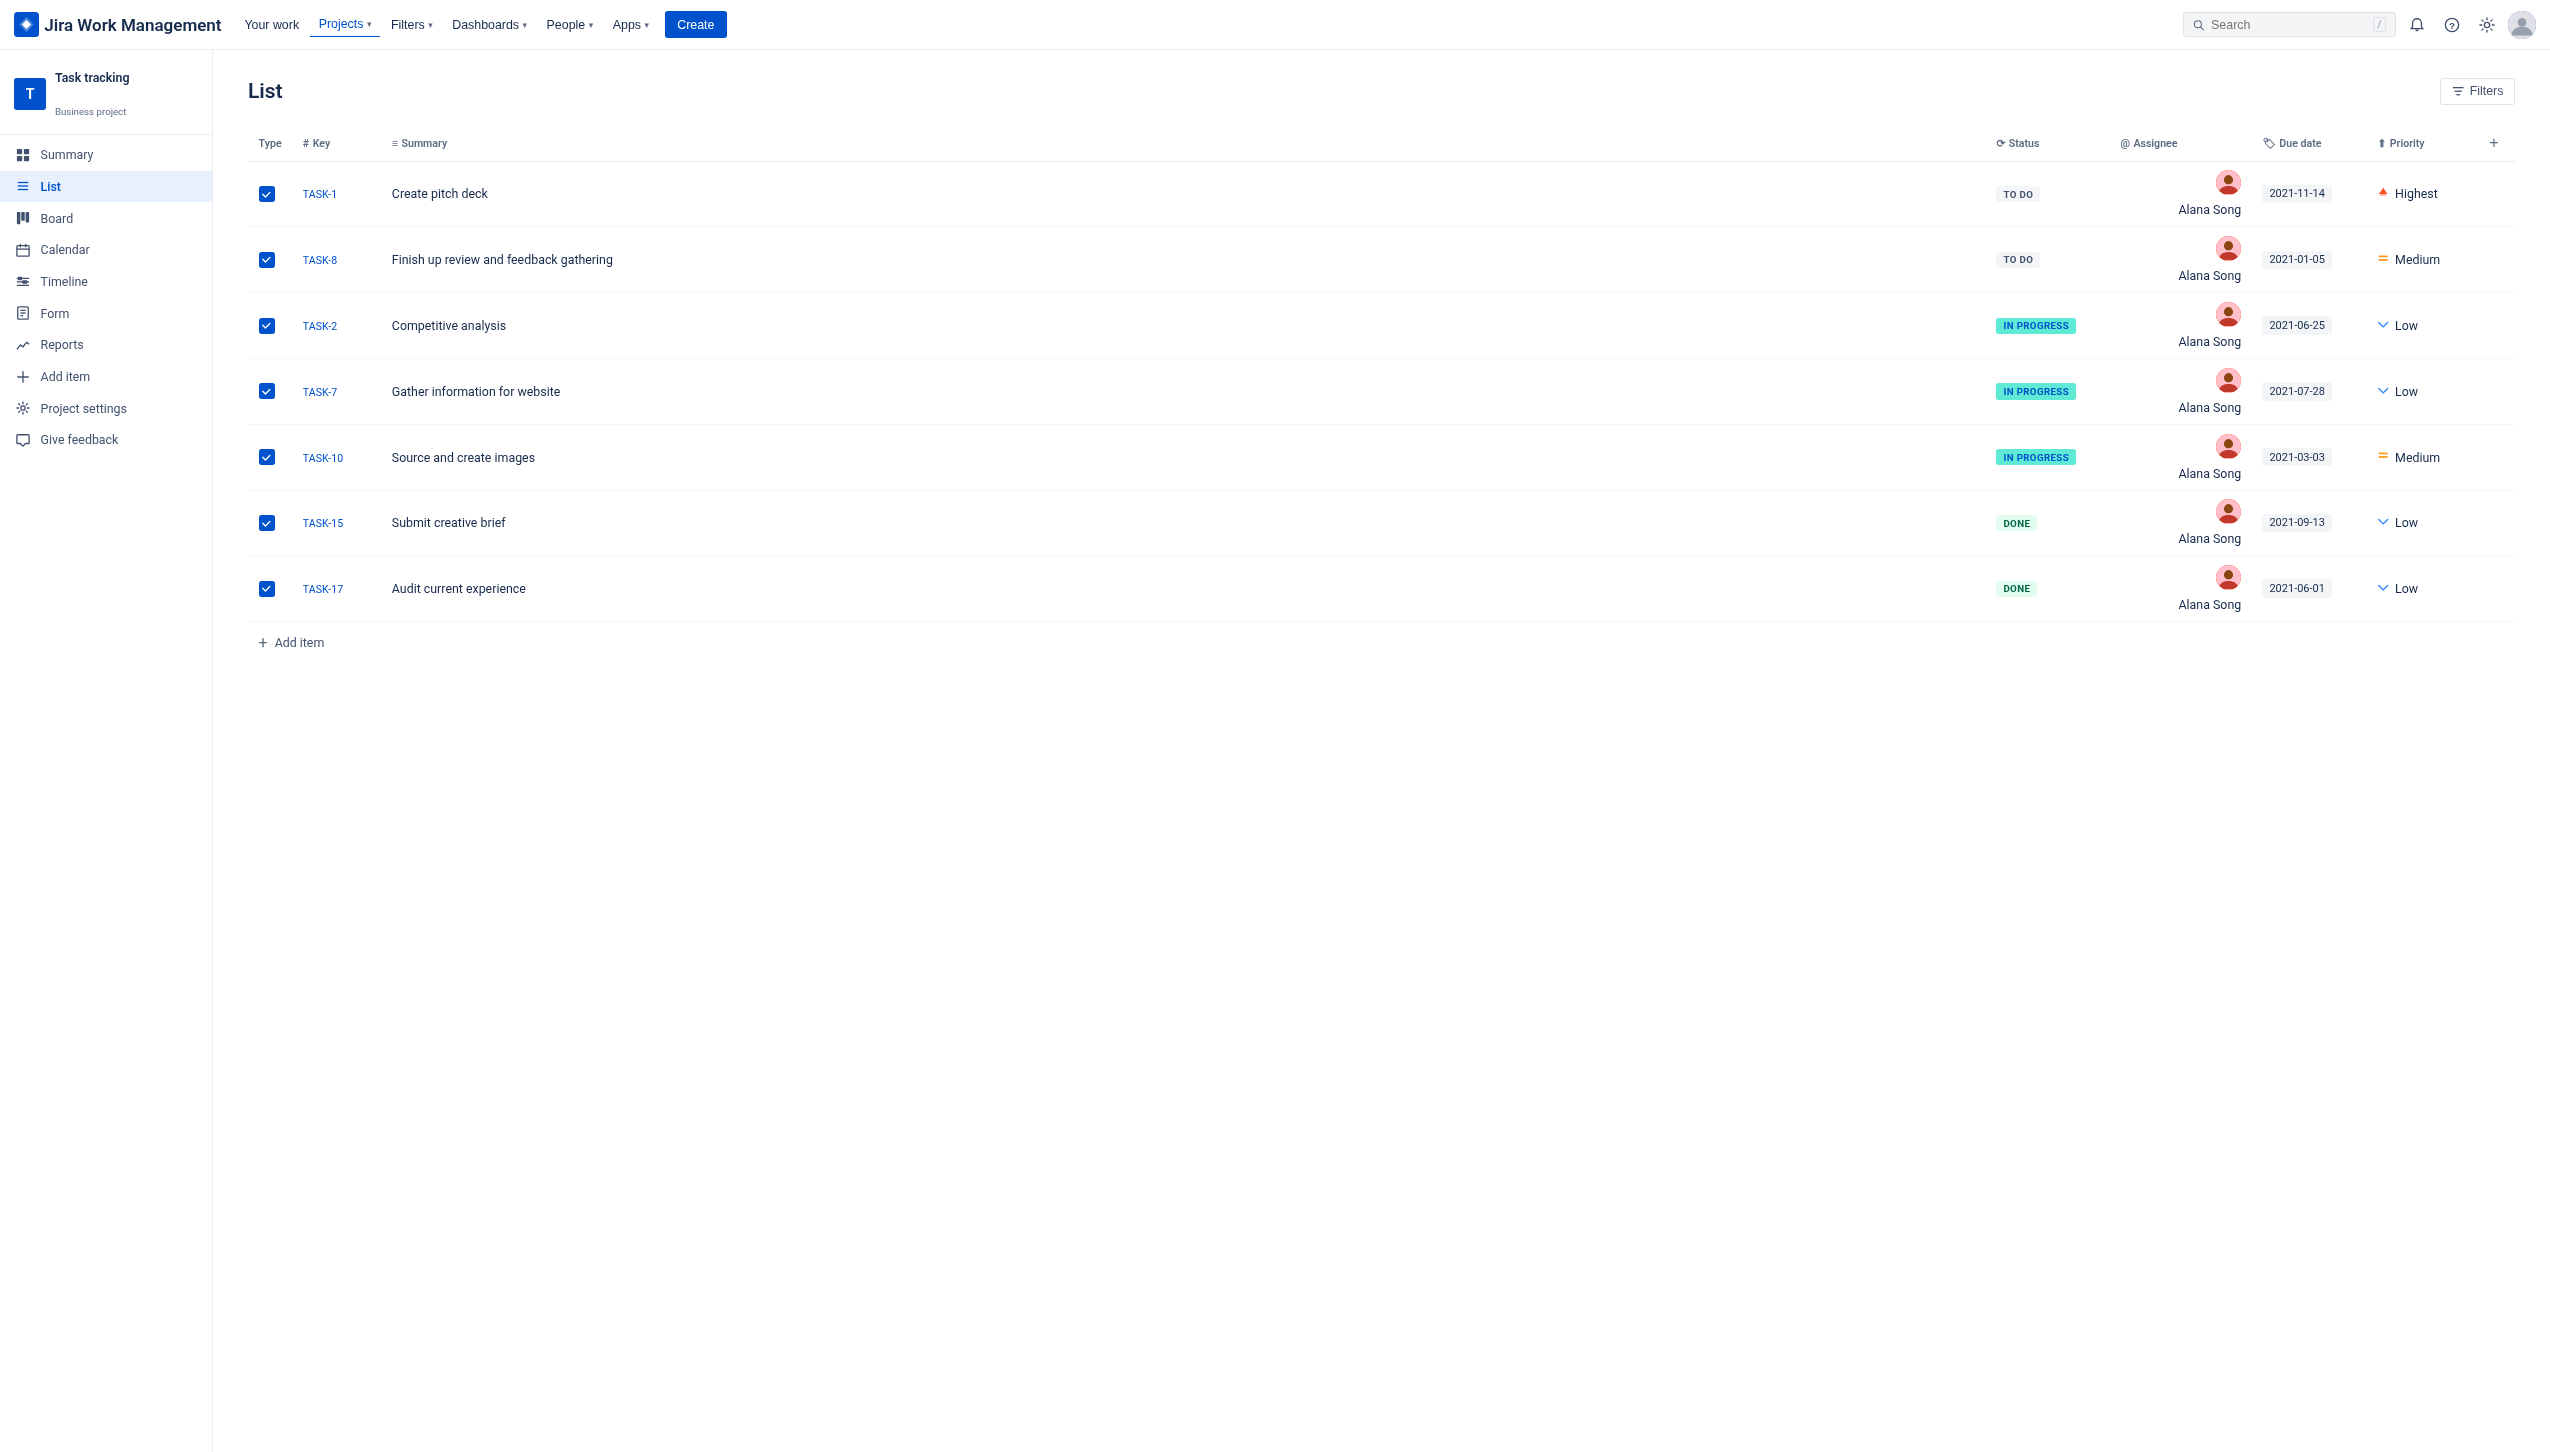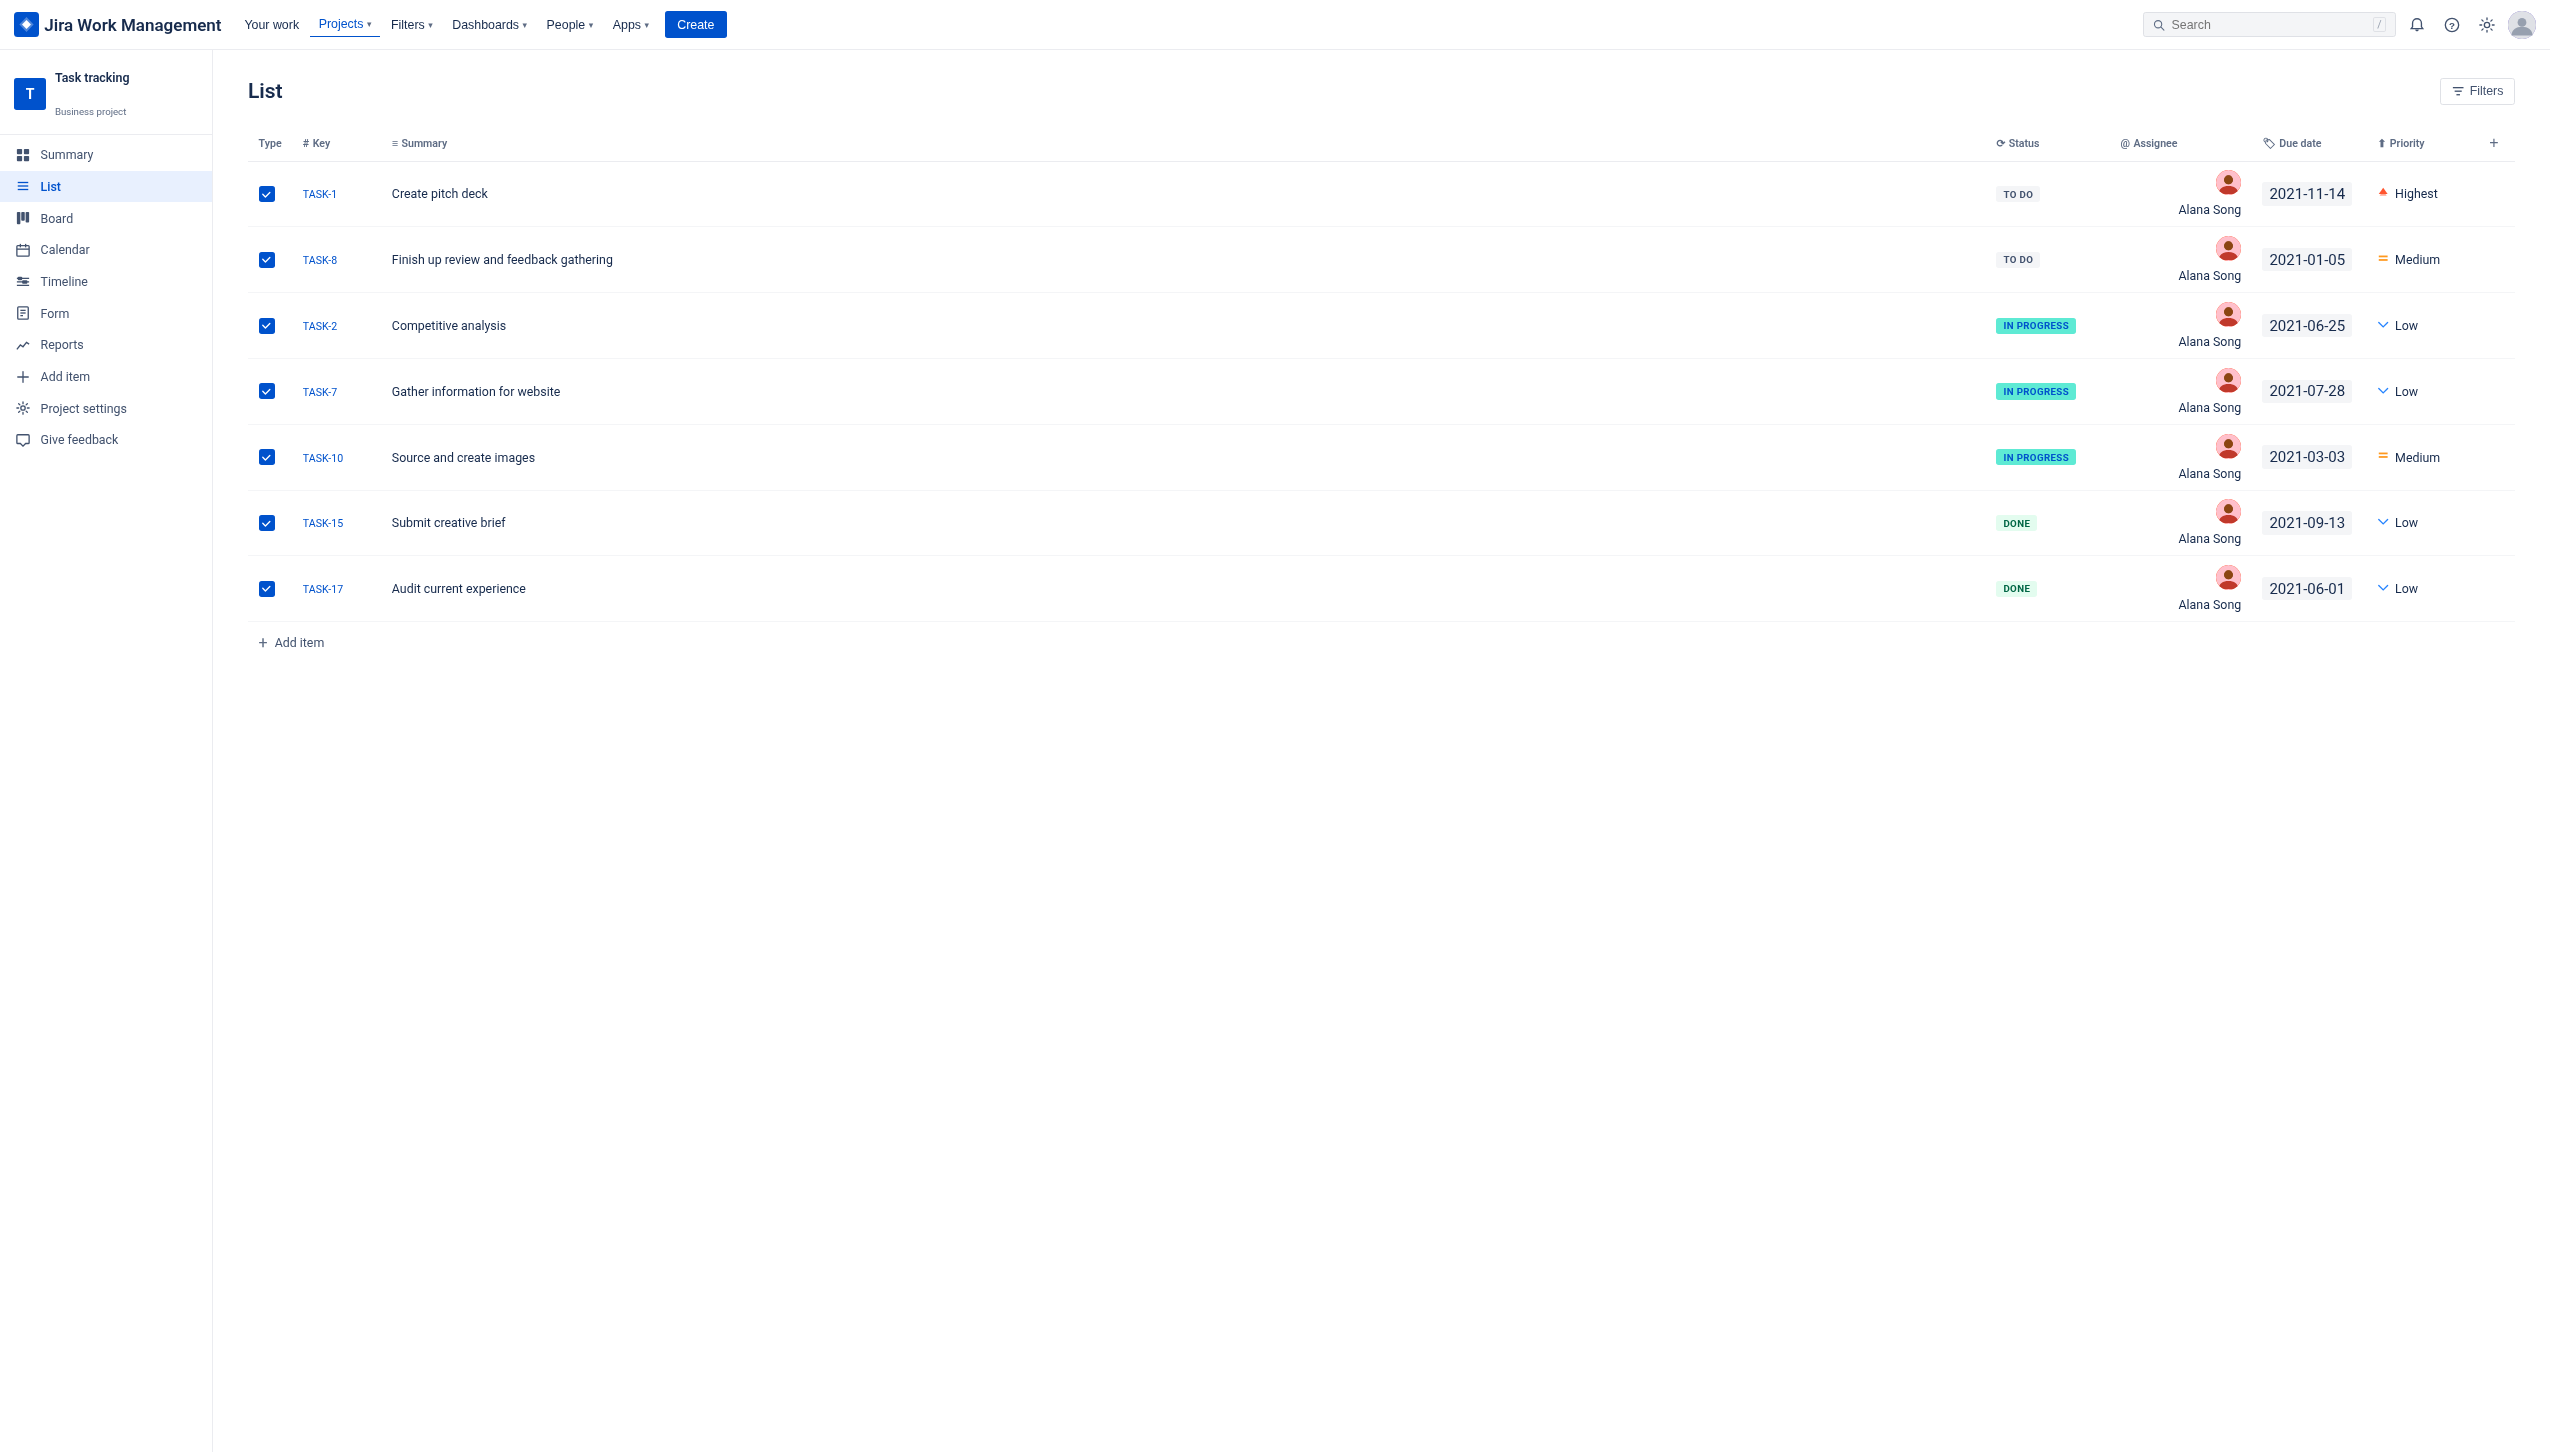--- a/index.html
+++ b/index.html
@@ -20,21 +20,21 @@
       padding: 5.3px 8.9px; border-radius: 2.7px; cursor: pointer;
       font-size: 12.4px; color: #172b4d; font-weight: 400;
       border: none; background: none; text-decoration: none; text-align: center;
     }
     .nav-item.active { color: #0052cc; border-bottom: 1.8px solid #0052cc; border-radius: 0; }
     .nav-item .chevron { font-size: 8.9px; color: #5e6c84; }
     .topnav-right { display: flex; align-items: center; gap: 7px; margin-left: auto; }
     .search-box {
       display: flex; align-items: center; gap: 7px;
       border: 1.8px solid #dfe1e6; border-radius: 2.7px;
-      padding: 4.4px 8.9px; background: #f4f5f7; width: 253px;
+      padding: 4.4px 8.9px; background: #f4f5f7; width: 213px;
       cursor: text;
     }
     .search-box input { border: none; background: transparent; outline: none; font-size: 12.4px; color: #172b4d; width: 100%; }
     .search-box .slash-hint { font-size: 10.6px; color: #97a0af; border: 0.9px solid #dfe1e6; border-radius: 1.8px; padding: 0 3.5px; }
     .icon-btn {
       width: 28px; height: 28px; border-radius: 50%;
       display: flex; align-items: center; justify-content: center;
       border: none; background: none; cursor: pointer; color: #42526e; font-size: 16px;
     }
     .create-btn {
@@ -123,21 +123,21 @@
       width: 25px; height: 25px; border-radius: 50%;
       background: #ff5630; display: flex; align-items: center;
       justify-content: center; overflow: hidden; flex-shrink: 0;
     }
     .assignee-avatar svg { width: 25px; height: 25px; }
     .assignee-name { font-size: 12.4px; color: #172b4d; }
 
     .due-date-badge {
       display: inline-block; background: #f4f5f7;
       border-radius: 2.7px; padding: 2.7px 7px;
-      font-size: 15px; color: #172b4d;
+      font-size: 11px; color: #172b4d;
     }
 
     .priority-cell { display: flex; align-items: center; gap: 5.3px; font-size: 12.4px; color: #172b4d; }
 
     .add-col-btn {
       width: 21px; height: 21px; border-radius: 50%;
       display: flex; align-items: center; justify-content: center;
       border: none; background: none; cursor: pointer; color: #5e6c84; font-size: 16px;
     }
 

